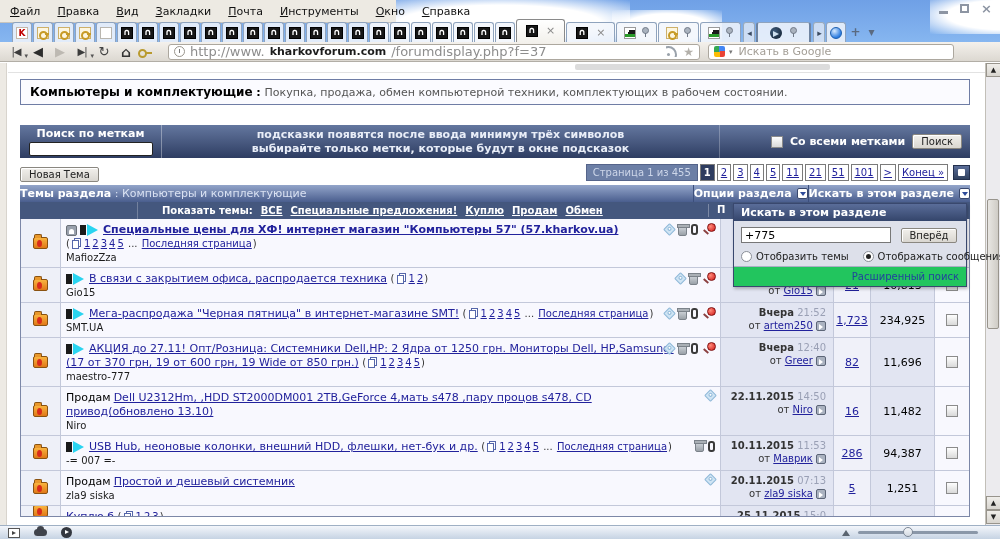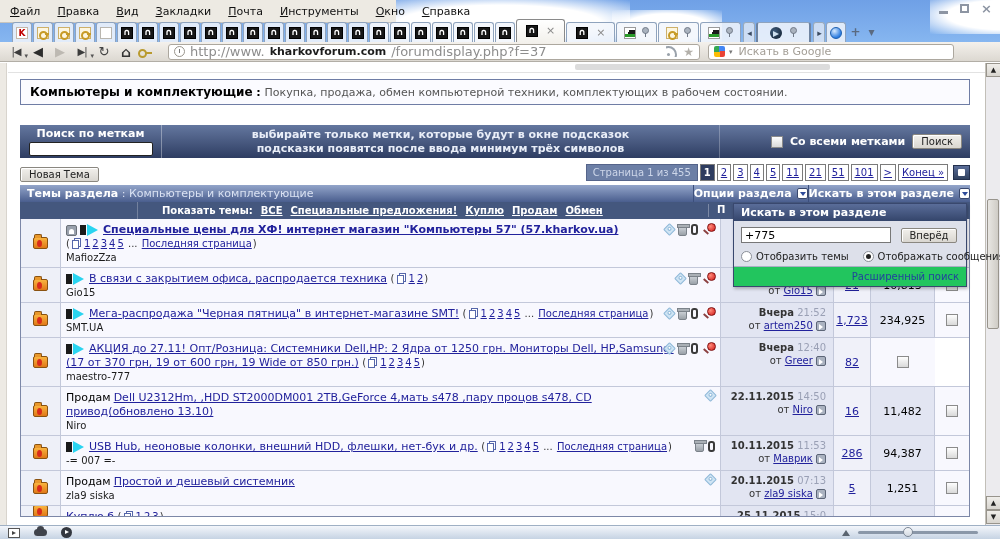--- a/index.html
+++ b/index.html
@@ -117,21 +117,21 @@
   .pagination{position:absolute;right:30px;top:101px;display:flex;align-items:center;gap:2px;font-size:10px;}
   .pg-status{background:#6c7fa6;color:#cdd6e9;padding:2px 6px;border:1px solid #55648a;}
   .pg-box{display:inline-block;min-width:14px;text-align:center;background:#fff;border:1px solid #7a7a7a;
           color:#22229c;text-decoration:underline;padding:2px 3px;cursor:pointer;}
   .pg-cur{background:#2e3c5f;color:#fff;font-weight:bold;text-decoration:none;}
   .pg-icon{width:17px;height:15px;background:linear-gradient(#5a6d99,#31425f);border:1px solid #23304d;position:relative;margin-left:3px;}
   .pg-icon::after{content:"";position:absolute;left:4px;top:3px;right:4px;bottom:3px;background:#fff;border-radius:1px;}
 
   .section-header{position:absolute;left:20px;top:122px;width:950px;height:17px;
                   background:linear-gradient(#93a5ca,#4a5e8e);display:flex;align-items:center;color:#fff;}
-  .sh-left{padding-left:7px;flex:1;white-space:nowrap;}
+  .sh-left{flex:1;white-space:nowrap;}
   .sh-title{font-weight:bold;font-size:11px;}
   .sh-name{color:#d9e1f2;font-size:11px;}
   .sh-cell{height:100%;display:flex;align-items:center;gap:5px;padding:0 0;border-left:1px solid #3c4f7c;
            font-weight:bold;font-size:11px;cursor:pointer;}
   .panel-toggle{display:inline-block;width:11px;height:11px;background:#fff;border:1px solid #39486e;border-radius:2px;position:relative;}
   .panel-toggle::after{content:"";position:absolute;left:2px;top:3px;border-left:3px solid transparent;border-right:3px solid transparent;border-top:4px solid #2d4a9a;}
 
   .filter-row{position:absolute;left:20px;top:139px;width:950px;height:17px;background:#44577e;
               display:flex;align-items:center;color:#fff;font-size:10px;}
   .fr-spacer{width:118px;height:100%;border-right:1px solid rgba(255,255,255,.25);}
@@ -391,22 +391,22 @@
     <div class="desc-box">
       <span class="desc-title">Компьютеры и комплектующие</span><span class="desc-sep"> : </span><span class="desc-text">Покупка, продажа, обмен компьютерной техники, комплектующих в рабочем состоянии.</span>
     </div>
 
     <div class="tag-panel">
       <div class="tp-left">
         <span class="tp-label">Поиск по меткам</span>
         <input class="tag-input" type="text" style="">
       </div>
       <div class="tp-mid">
+        <span>подсказки появятся после ввода минимум трёх символов</span>
         <span>выбирайте только метки, которые будут в окне подсказок</span>
-        <span>подсказки появятся после ввода минимум трёх символов</span>
       </div>
       <div class="tp-right">
         <span class="cb"></span>
         <span class="tp-all">Со всеми метками</span>
         <button class="bevel-btn">Поиск</button>
       </div>
     </div>
 
     <button class="bevel-btn new-thread">Новая Тема</button>
     <div class="pagination">
@@ -542,20 +542,23 @@
               <span class="ic ic-pin"></span>
             </span>
           </div>
           <div class="c c-last">
             <div><b>Вчера</b> <span class="lp-time">12:40</span></div>
             <div>от <a class="lp-user">Greer</a> <span class="ic ic-goto"></span></div>
           </div>
           <div class="c c-rep">
             <a class="rep-link">82</a>
           </div>
+          <div class="c c-views">
+            <span>11,696</span>
+          </div>
           <div class="c c-check">
             <span class="cb"></span>
           </div>
         </div>
         <div class="t-row">
           <div class="c c-icon">
             <span class="ic ic-folder"></span>
           </div>
           <div class="c c-main">
             <div class="t-line"><span class="t-prefix">Продам</span><a class="t-title">Dell U2312Hm, ,HDD ST2000DM001 2TB,GeForce 4,мать s478 ,пару процов s478, CD привод(обновлено 13.10)</a></div>

